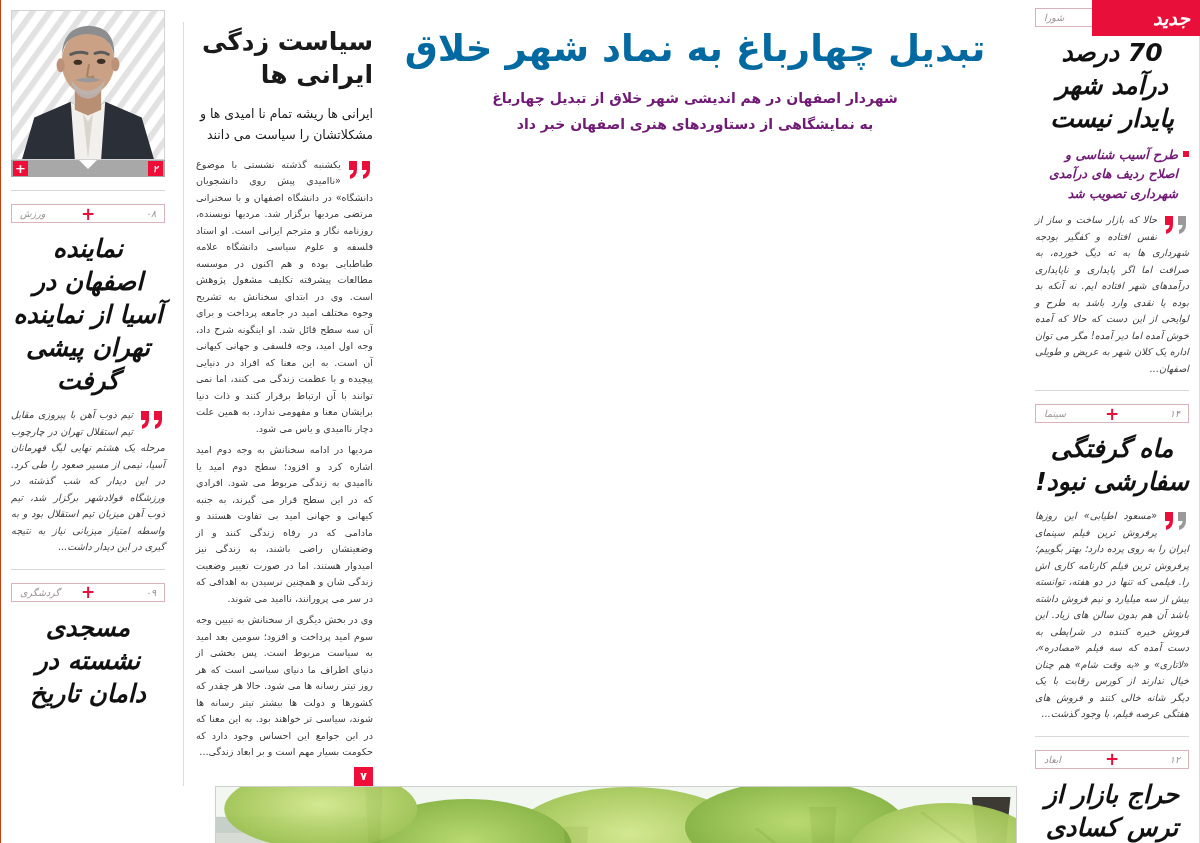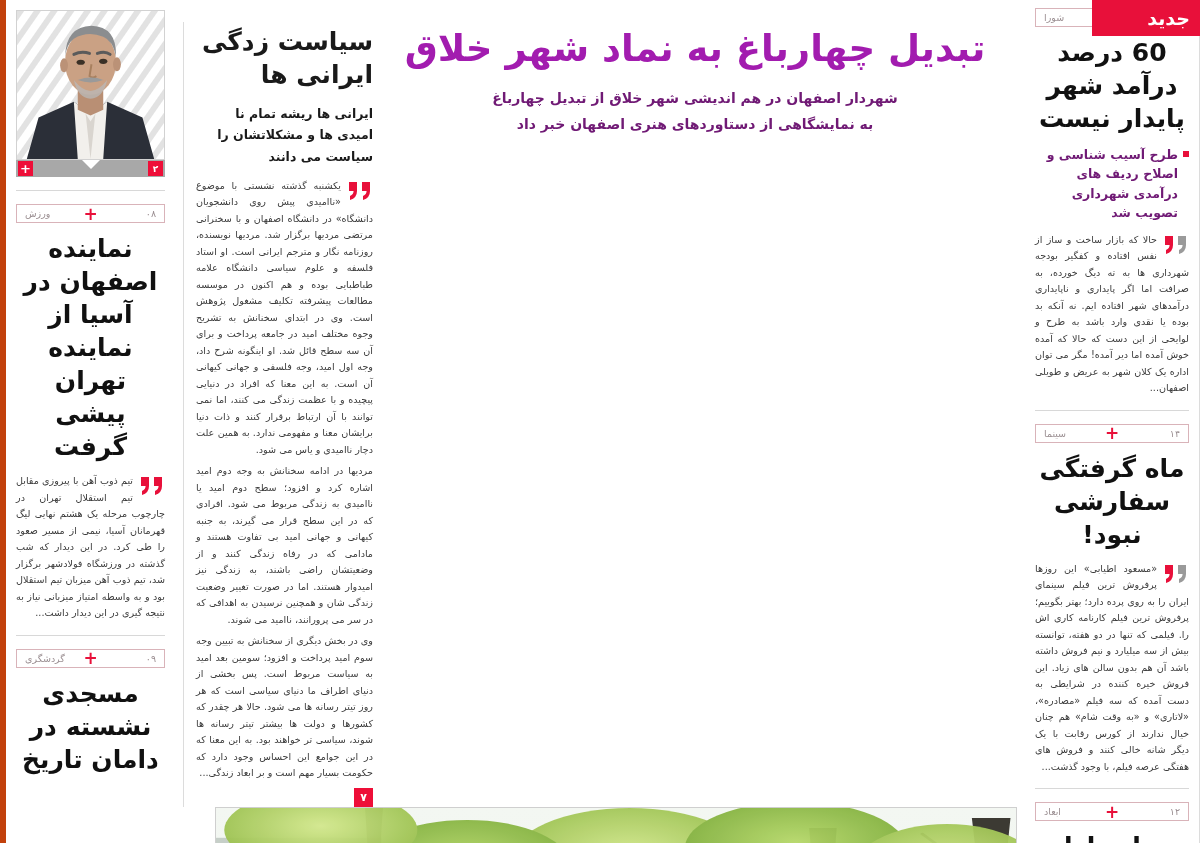--- a/index.html
+++ b/index.html
@@ -26,22 +26,22 @@
   .sec-tag .label{font-size:9.5px;color:#9b8f92;letter-spacing:.5px;}
   .sec-tag .pg{font-size:9.5px;color:#9b8f92;}
   .sec-tag .plus{
     position:absolute;left:50%;top:50%;transform:translate(-50%,-50%);
     color:#e8103a;font-size:17px;font-weight:700;line-height:1;
   }
 
   .rule{height:1px;background:#d8d8d8;margin:13px 0;}
 
   
-  .side-col{width:175px;box-sizing:border-box;padding:8px 10px 0 10px;flex:0 0 auto;}
-  .side-col.right{border-left:6px solid #c2410c;}
+  .side-col{width:175px;box-sizing:border-box;padding:8px 10px 0 10px;flex:0 0 auto;font-style:italic;}
+  .side-col.right{border-left:1px solid #c2410c;}
   .side-col.left{border-right:1px solid #dcdcdc;}
 
   .side-head{
     font-size:25px;line-height:1.32;font-weight:700;text-align:center;
     letter-spacing:-.3px;margin:4px 0 10px 0;color:#111;
   }
   .side-sub{
     font-size:12.5px;line-height:1.55;font-weight:700;text-align:right;
     margin:0 0 9px 0;color:#701a75;position:relative;padding-right:11px;
   }
@@ -59,32 +59,32 @@
 
   
   .masthead{
     position:relative;background:#ee0e38;height:150px;margin:8px 8px 0 8px;overflow:hidden;
   }
 
   
   .head-zone{display:flex;flex-direction:row;margin:14px 8px 0 8px;gap:0;}
   .lead-col{flex:1 1 auto;padding:0 14px 0 6px;min-width:0;}
   .lead-title{
-    font-size:37px;font-weight:700;line-height:1.24;text-align:center;color:#a21caf;
+    font-size:37px;font-weight:700;line-height:1.24;text-align:center;color:#0369a1;
     letter-spacing:-1px;margin:4px 0 14px 0;
   }
   .lead-sub{
     font-size:14px;font-weight:700;line-height:1.85;text-align:center;color:#701a75;margin-bottom:14px;
   }
   .second-col{
     width:198px;flex:0 0 198px;box-sizing:border-box;padding:0 8px 0 12px;
     border-left:1px solid #dcdcdc;
   }
   .second-title{font-size:25px;font-weight:700;line-height:1.3;text-align:right;margin:4px 0 12px 0;letter-spacing:-.3px;}
-  .second-sub{font-size:12.5px;font-weight:700;line-height:1.7;text-align:right;margin-bottom:11px;}
+  .second-sub{font-size:12.5px;font-weight:400;line-height:1.7;text-align:right;margin-bottom:11px;}
 
   
   .photo-row{display:flex;flex-direction:row;margin:0 8px;}
   .photo-wrap{position:relative;flex:1 1 auto;margin-left:6px;}
   .photo{
     width:100%;height:488px;display:block;border:1px solid #cfcfcf;box-sizing:border-box;
   }
   .credit-rail{
     width:26px;flex:0 0 26px;display:flex;flex-direction:column;align-items:center;
     justify-content:flex-end;gap:6px;padding-bottom:2px;
@@ -524,21 +524,21 @@
     </div>
   </main>
 
   <aside class="side-col left">
 
     <div class="sec-tag">
       <span class="pg">۰۵</span>
       <span class="plus">+</span>
       <span class="label">شورا</span>
     </div>
-    <h2 class="side-head">60 درصد درآمد شهر پایدار نیست</h2>
+    <h2 class="side-head">70 درصد درآمد شهر پایدار نیست</h2>
     <div class="side-sub">طرح آسیب شناسی و اصلاح ردیف های درآمدی شهرداری تصویب شد</div>
     <div class="body-txt qwrap">
       <span class="qglyph">
         <svg width="26" height="22" viewBox="0 0 26 22">
             <path d="M2 2 h8 v9 q0 7 -7 9 v-4 q3.6 -1.6 3.6 -5 H2 Z" fill="#e8103a"></path>
             <path d="M15 2 h8 v9 q0 7 -7 9 v-4 q3.6 -1.6 3.6 -5 H15 Z" fill="#9a9a9a"></path>
           </svg>
       </span>
       <span>حالا که بازار ساخت و ساز از نفس افتاده و کفگیر بودجه شهرداری ها به ته دیگ خورده، به صرافت اما اگر پایداری و ناپایداری درآمدهای شهر افتاده ایم. نه آنکه بد بوده یا نقدی وارد باشد به طرح و لوایحی از این دست که حالا که آمده خوش آمده اما دیر آمده! مگر می توان اداره یک کلان شهر به عریض و طویلی اصفهان...</span>
     </div>

